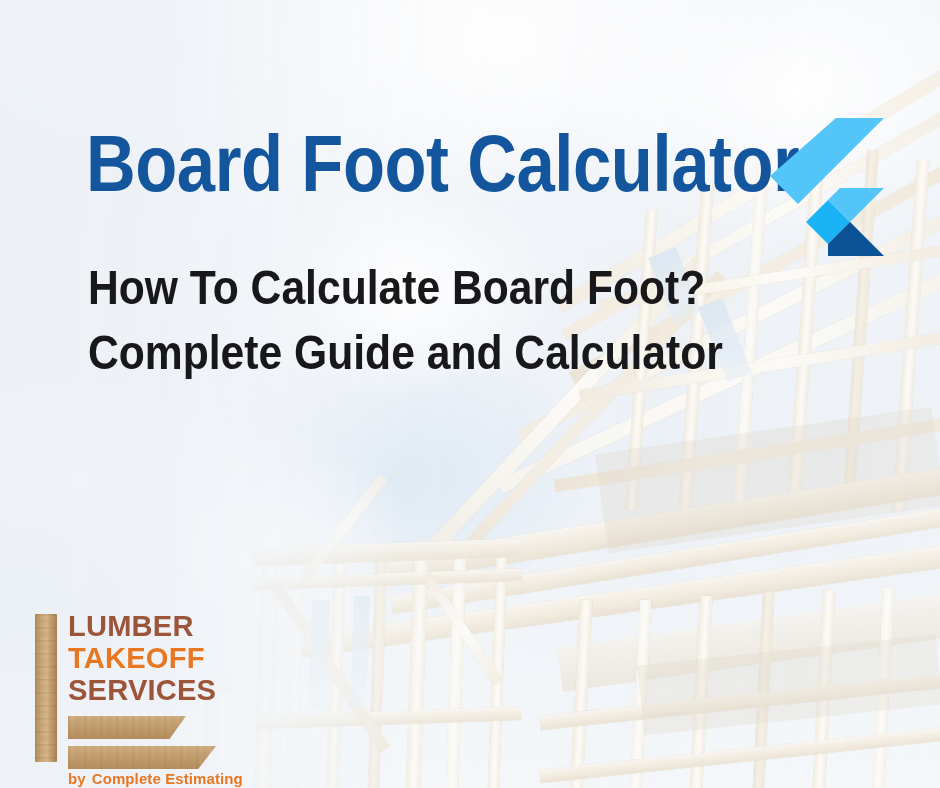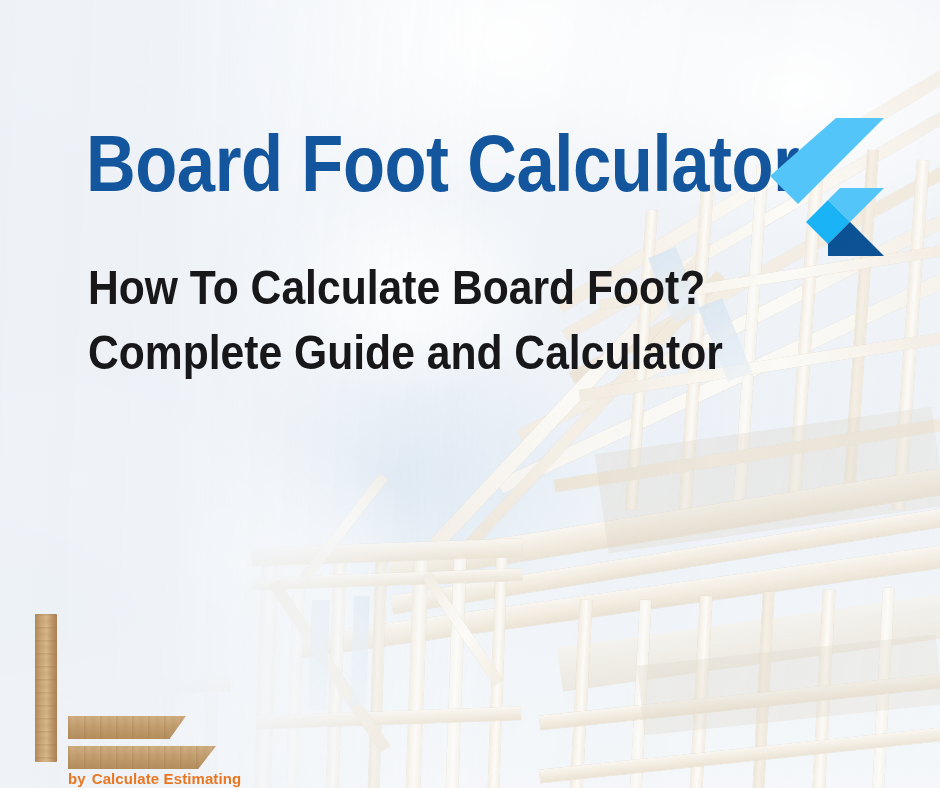--- a/index.html
+++ b/index.html
@@ -335,22 +335,27 @@
 
       <polygon points="82,106 116,140 60,140 60,128" fill="#0b5394"></polygon>
 
       <polygon points="82,106 60,128 70,138 92,116" fill="#0b5394" opacity="0.28"></polygon>
     </svg>
   </div>
 
   <div class="lts-logo">
     <div class="lts-plank-v"></div>
 
+    <div class="lts-words">
+      <span class="lts-word brown">LUMBER</span>
+      <span class="lts-word orange">TAKEOFF</span>
+      <span class="lts-word brown">SERVICES</span>
+    </div>
 
     <div class="lts-board b1"></div>
     <div class="lts-board b2"></div>
 
     <div class="lts-tag">
-      <span class="by">by</span><span>Calculate Estimating</span>
+      <span class="by">by</span><span>Complete Estimating</span>
     </div>
   </div>
 
 </div>
 
 </body></html>

